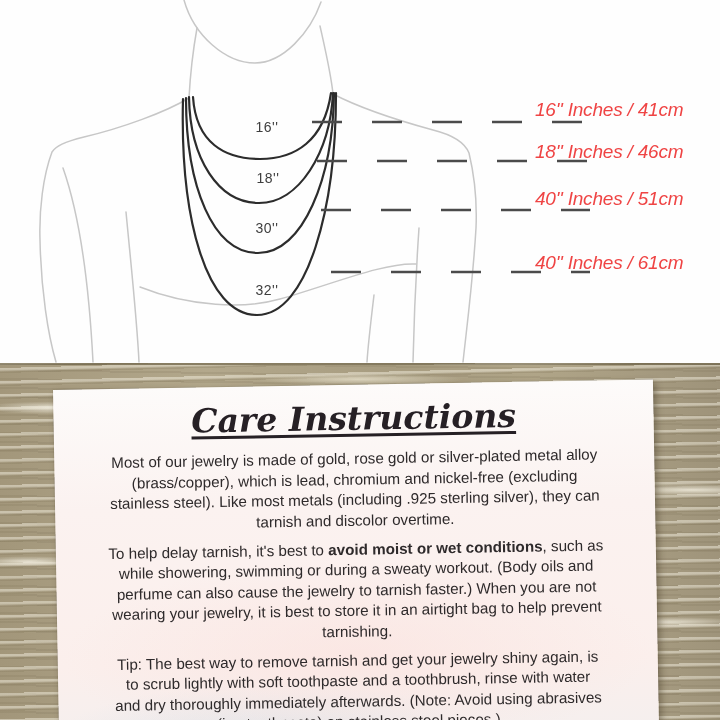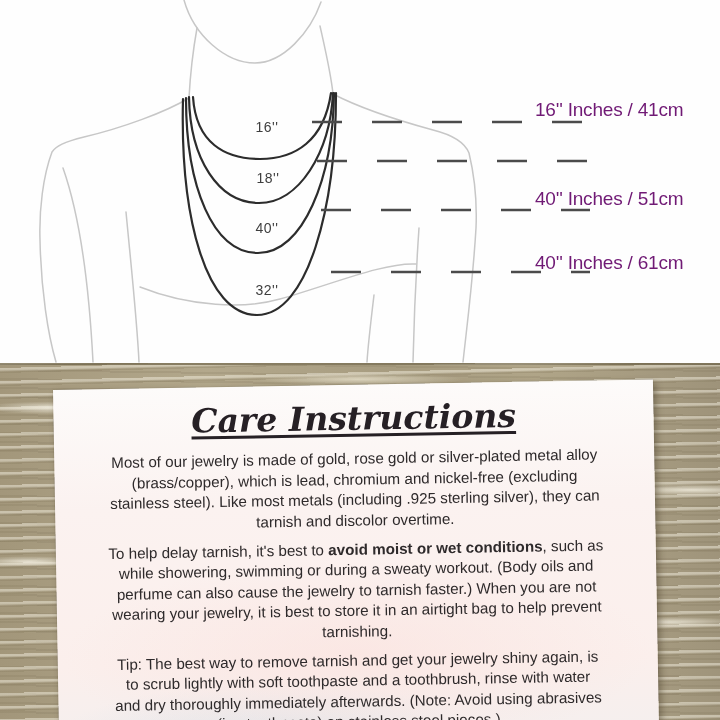--- a/index.html
+++ b/index.html
@@ -3,21 +3,21 @@
 <meta charset="utf-8">
 <style>
   html,body{margin:0;padding:0;}
   body{font-family:"Liberation Sans",sans-serif;background:#fff;}
   .stage{position:relative;width:720px;height:720px;overflow:hidden;background:#fefefe;}
 
   
   .diagram{position:absolute;left:0;top:0;width:720px;height:363px;background:#fefefe;}
   .diagram svg{position:absolute;left:0;top:0;}
   .arc-label{position:absolute;width:70px;text-align:center;font-size:14px;color:#3e3e3e;letter-spacing:.5px;}
-  .measure-label{position:absolute;left:535px;font-size:19px;color:#701a75;letter-spacing:-.2px;white-space:nowrap;}
+  .measure-label{position:absolute;left:535px;font-size:19px;color:#ef4444;letter-spacing:-.2px;white-space:nowrap;font-style:italic;}
 
   
   .wood{position:absolute;left:0;top:363px;width:720px;height:357px;overflow:hidden;
     background-color:#aa9f83;
     border-top:2px solid rgba(95,85,60,.5);
     background-image:
       radial-gradient(ellipse 120px 10px at 8% 12%, rgba(246,242,228,.85), transparent 65%),
       radial-gradient(ellipse 90px 8px at 4% 55%, rgba(246,242,228,.8), transparent 65%),
       radial-gradient(ellipse 140px 9px at 96% 35%, rgba(248,244,230,.8), transparent 65%),
       radial-gradient(ellipse 110px 8px at 93% 72%, rgba(248,244,230,.75), transparent 65%),
@@ -71,24 +71,25 @@
       <g stroke="#4b4b4b" stroke-width="2.4" stroke-dasharray="30 30">
         <line x1="312" y1="122" x2="590" y2="122"></line>
         <line x1="317" y1="161" x2="590" y2="161"></line>
         <line x1="321" y1="210" x2="590" y2="210"></line>
         <line x1="331" y1="272" x2="590" y2="272"></line>
       </g>
     </svg>
 
     <div class="arc-label" style="left:232px;top:119px">16''</div>
     <div class="arc-label" style="left:233px;top:170px">18''</div>
-    <div class="arc-label" style="left:232px;top:220px">40''</div>
+    <div class="arc-label" style="left:232px;top:220px">30''</div>
     <div class="arc-label" style="left:232px;top:282px">32''</div>
 
     <div class="measure-label" style="top:99px">16'' Inches / 41cm</div>
+    <div class="measure-label" style="top:141px">18'' Inches / 46cm</div>
     <div class="measure-label" style="top:188px">40'' Inches / 51cm</div>
     <div class="measure-label" style="top:252px">40'' Inches / 61cm</div>
   </section>
 
   <section class="wood">
     <div class="card">
       <h1>Care Instructions</h1>
 
       <p class="para">
         <span class="ln">Most of our jewelry is made of gold, rose gold or silver-plated metal alloy</span>

